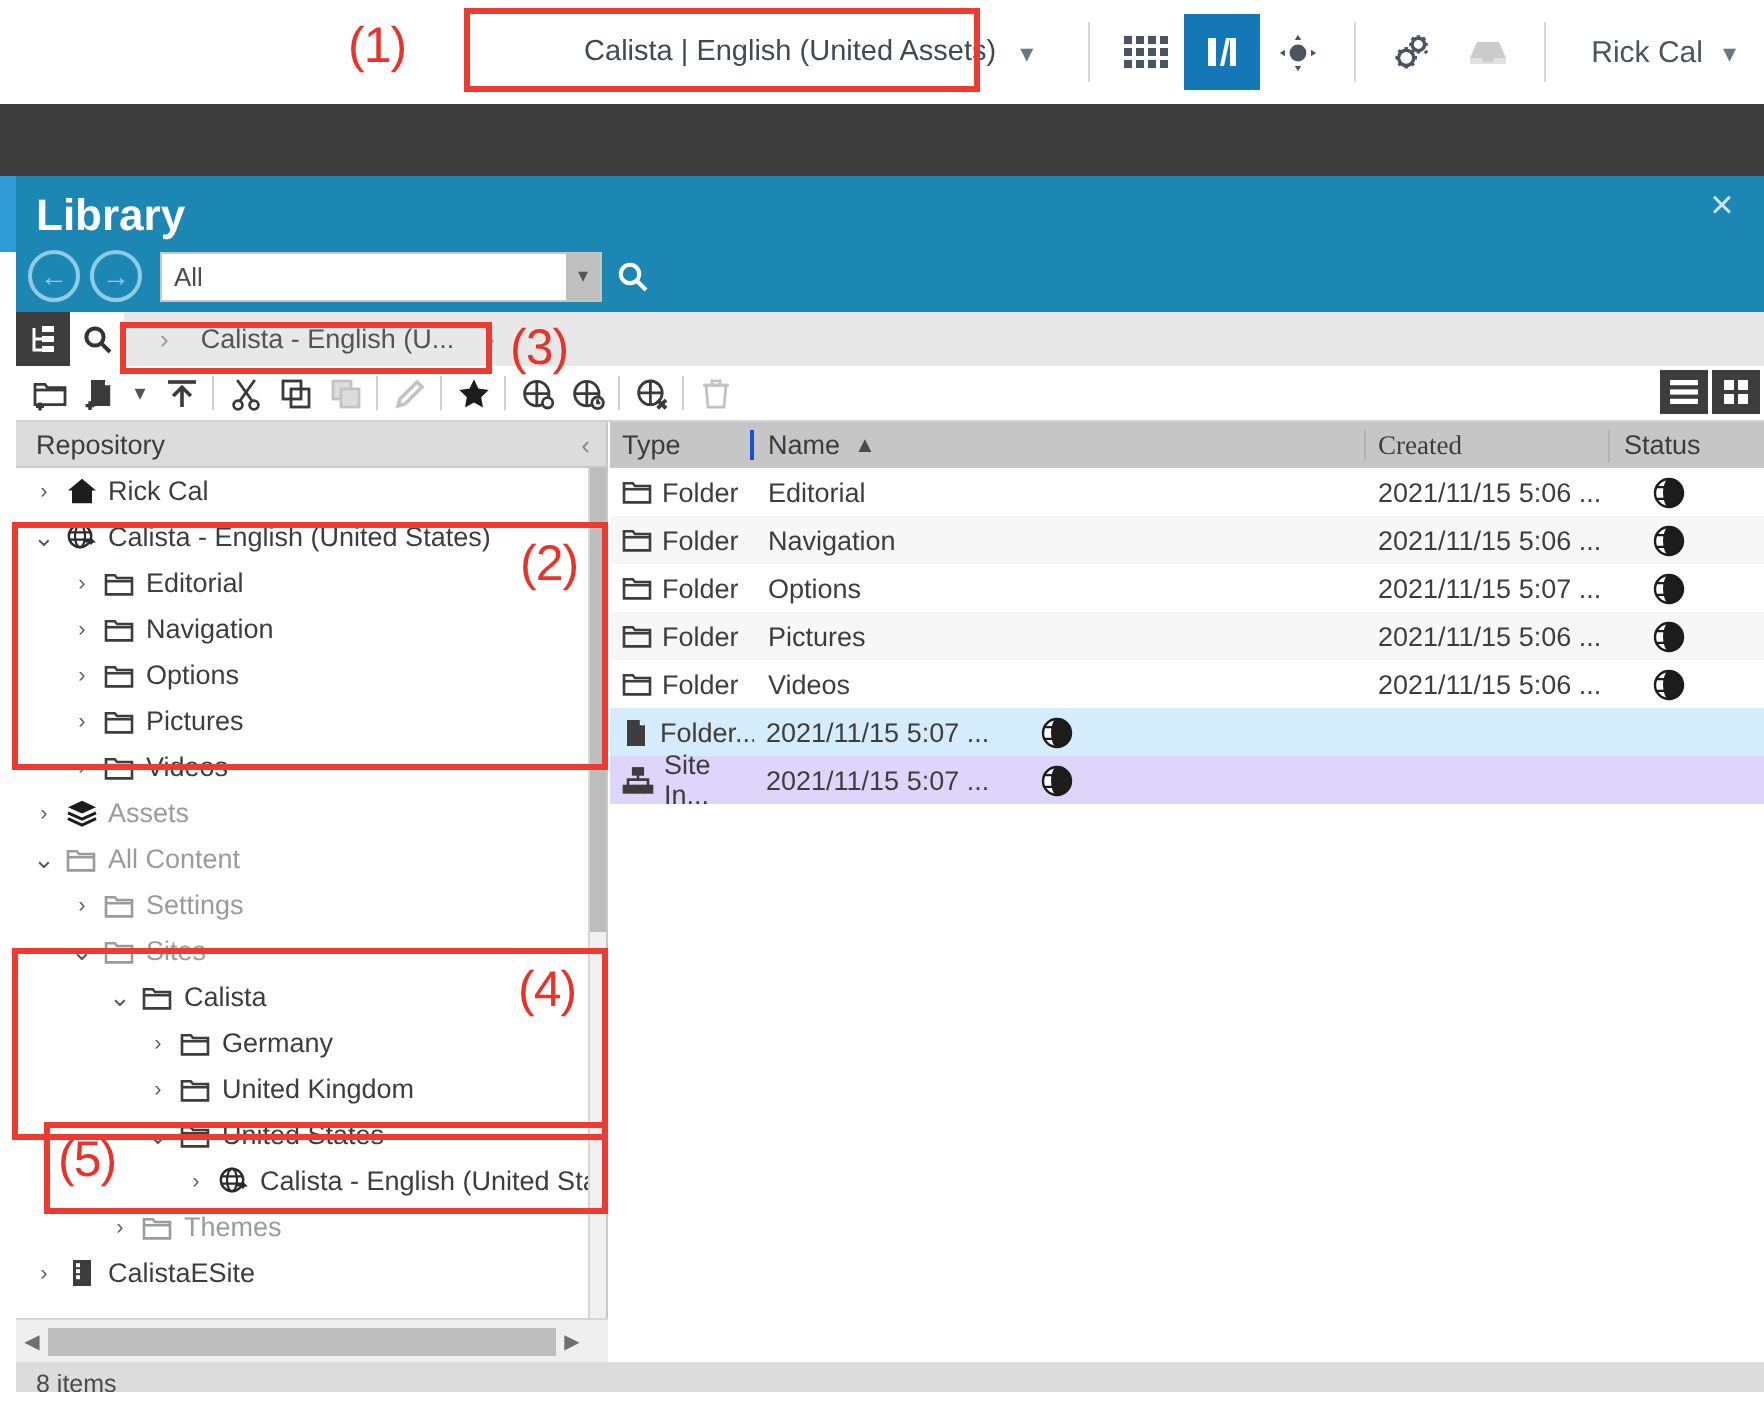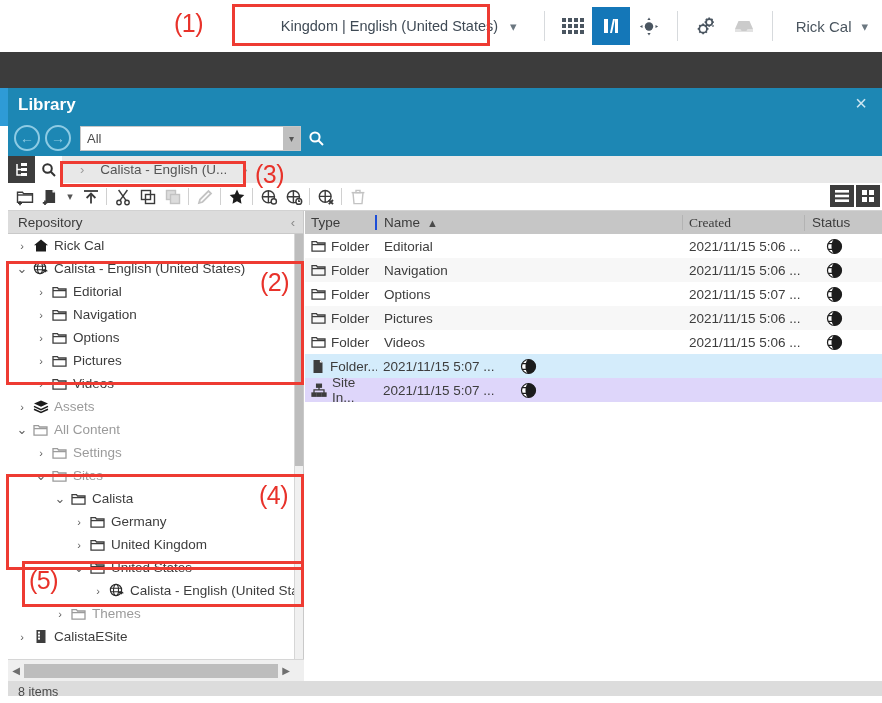--- a/index.html
+++ b/index.html
@@ -54,21 +54,21 @@
   }
 
   
   .libwin { position: absolute; left: 8px; top: 88px; width: 874px; height: 615px; }
   .lib-head {
     position: absolute; left: 0; top: 0; width: 874px; height: 68px;
     background: #1d87b4;
   }
   .lib-title {
     position: absolute; left: 10px; top: 7px; color: #ffffff;
-    font-size: 17px; font-weight: bold;
+    font-size: 22px; font-weight: bold;
   }
   .lib-close {
     position: absolute; right: 10px; top: 4px; color: #cfe7f2;
     font-size: 20px; width: 22px; height: 22px; text-align: center;
     line-height: 22px; font-family: "Liberation Sans", sans-serif;
   }
   .navrow {
     position: absolute; left: 0; top: 33px; width: 874px; height: 34px;
     display: flex; align-items: center; padding-left: 6px; box-sizing: border-box;
   }
@@ -202,21 +202,21 @@
   }
   svg { display: block; }
 </style>
 </head>
 <body>
 <div id="root">
 
 <div class="appbar">
 
   <div class="sitesel" style="margin-right:4px;">
-    <span>Kingdom | English (United States)</span>
+    <span>Calista | English (United Assets)</span>
     <span class="chev">▾</span>
   </div>
 
   <div class="bar-sep"></div>
 
   <div class="ic-btn">
     <span class="grid-ic">
           <i></i>
           <i></i>
           <i></i>

